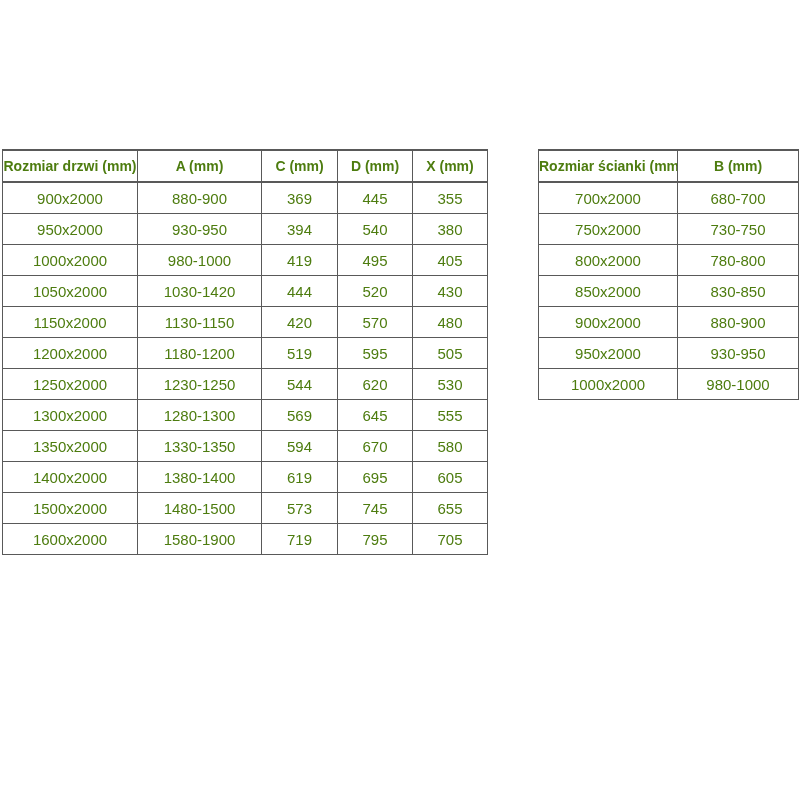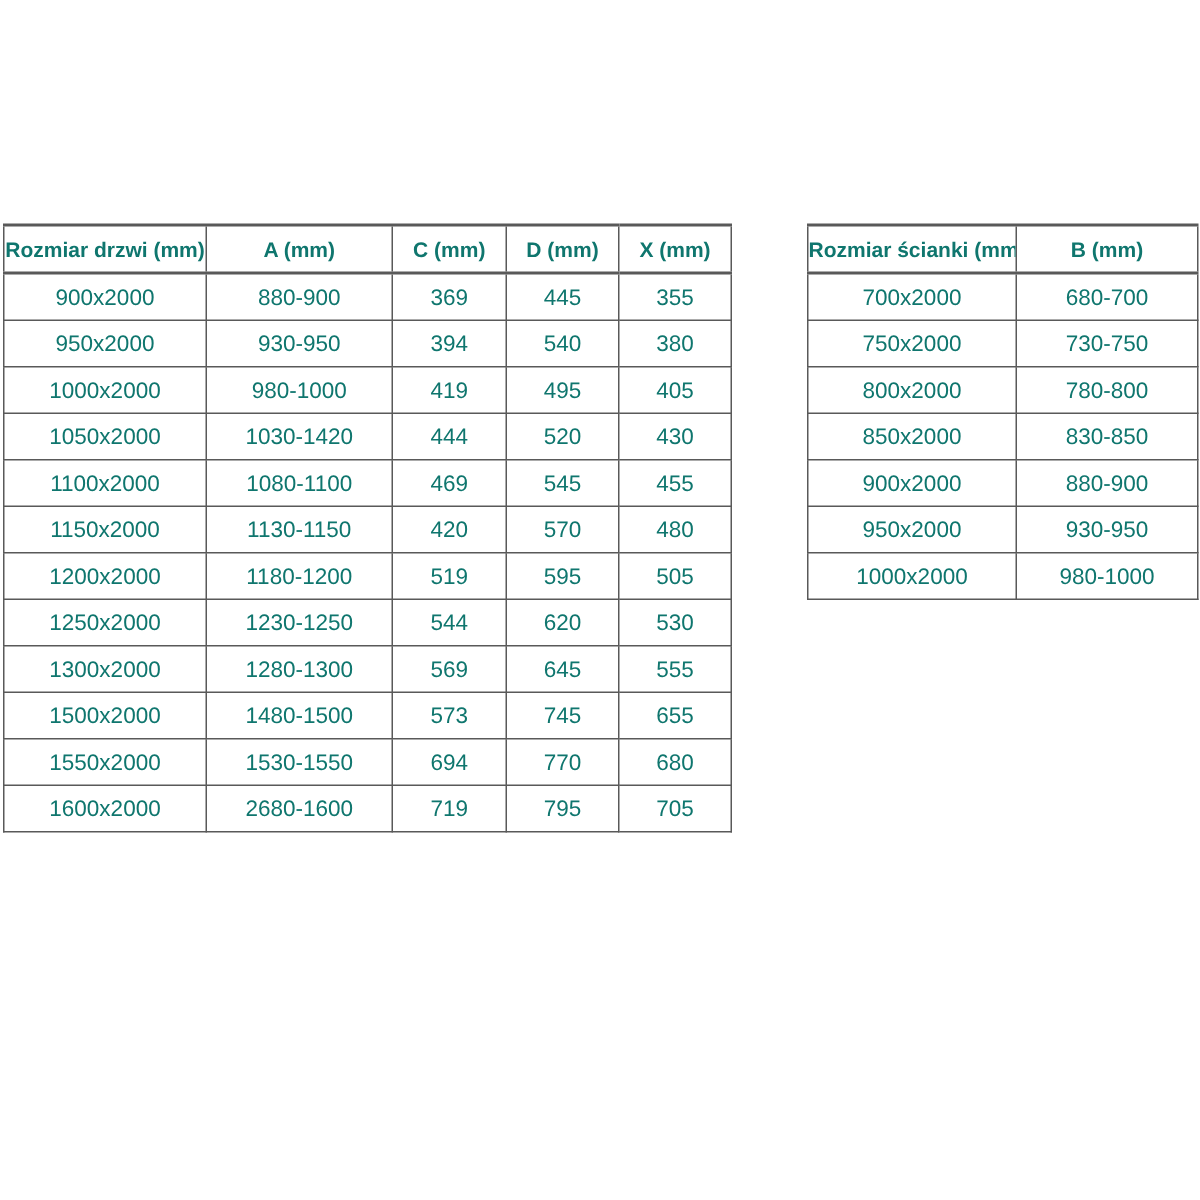--- a/index.html
+++ b/index.html
@@ -6,21 +6,21 @@
     margin: 0;
     padding: 0;
     background: #ffffff;
   }
   .canvas {
     position: relative;
     width: 800px;
     height: 800px;
     background: #ffffff;
     font-family: "Liberation Sans", sans-serif;
-    color: #0f766e;
+    color: #4d7c0f;
   }
   table.tbl {
     position: absolute;
     border-collapse: collapse;
     table-layout: fixed;
     background: #ffffff;
   }
   table.tbl th,
   table.tbl td {
     border: 1px solid #595959;
@@ -97,27 +97,20 @@
           <td>405</td>
         </tr>
         <tr>
           <td>1050x2000</td>
           <td>1030-1420</td>
           <td>444</td>
           <td>520</td>
           <td>430</td>
         </tr>
         <tr>
-          <td>1100x2000</td>
-          <td>1080-1100</td>
-          <td>469</td>
-          <td>545</td>
-          <td>455</td>
-        </tr>
-        <tr>
           <td>1150x2000</td>
           <td>1130-1150</td>
           <td>420</td>
           <td>570</td>
           <td>480</td>
         </tr>
         <tr>
           <td>1200x2000</td>
           <td>1180-1200</td>
           <td>519</td>
@@ -132,36 +125,43 @@
           <td>530</td>
         </tr>
         <tr>
           <td>1300x2000</td>
           <td>1280-1300</td>
           <td>569</td>
           <td>645</td>
           <td>555</td>
         </tr>
         <tr>
+          <td>1350x2000</td>
+          <td>1330-1350</td>
+          <td>594</td>
+          <td>670</td>
+          <td>580</td>
+        </tr>
+        <tr>
+          <td>1400x2000</td>
+          <td>1380-1400</td>
+          <td>619</td>
+          <td>695</td>
+          <td>605</td>
+        </tr>
+        <tr>
           <td>1500x2000</td>
           <td>1480-1500</td>
           <td>573</td>
           <td>745</td>
           <td>655</td>
         </tr>
         <tr>
-          <td>1550x2000</td>
-          <td>1530-1550</td>
-          <td>694</td>
-          <td>770</td>
-          <td>680</td>
-        </tr>
-        <tr>
           <td>1600x2000</td>
-          <td>2680-1600</td>
+          <td>1580-1900</td>
           <td>719</td>
           <td>795</td>
           <td>705</td>
         </tr>
       </tbody>
     </table>
 
   <table class="tbl walls">
     <colgroup>
       <col style="width:139px">

